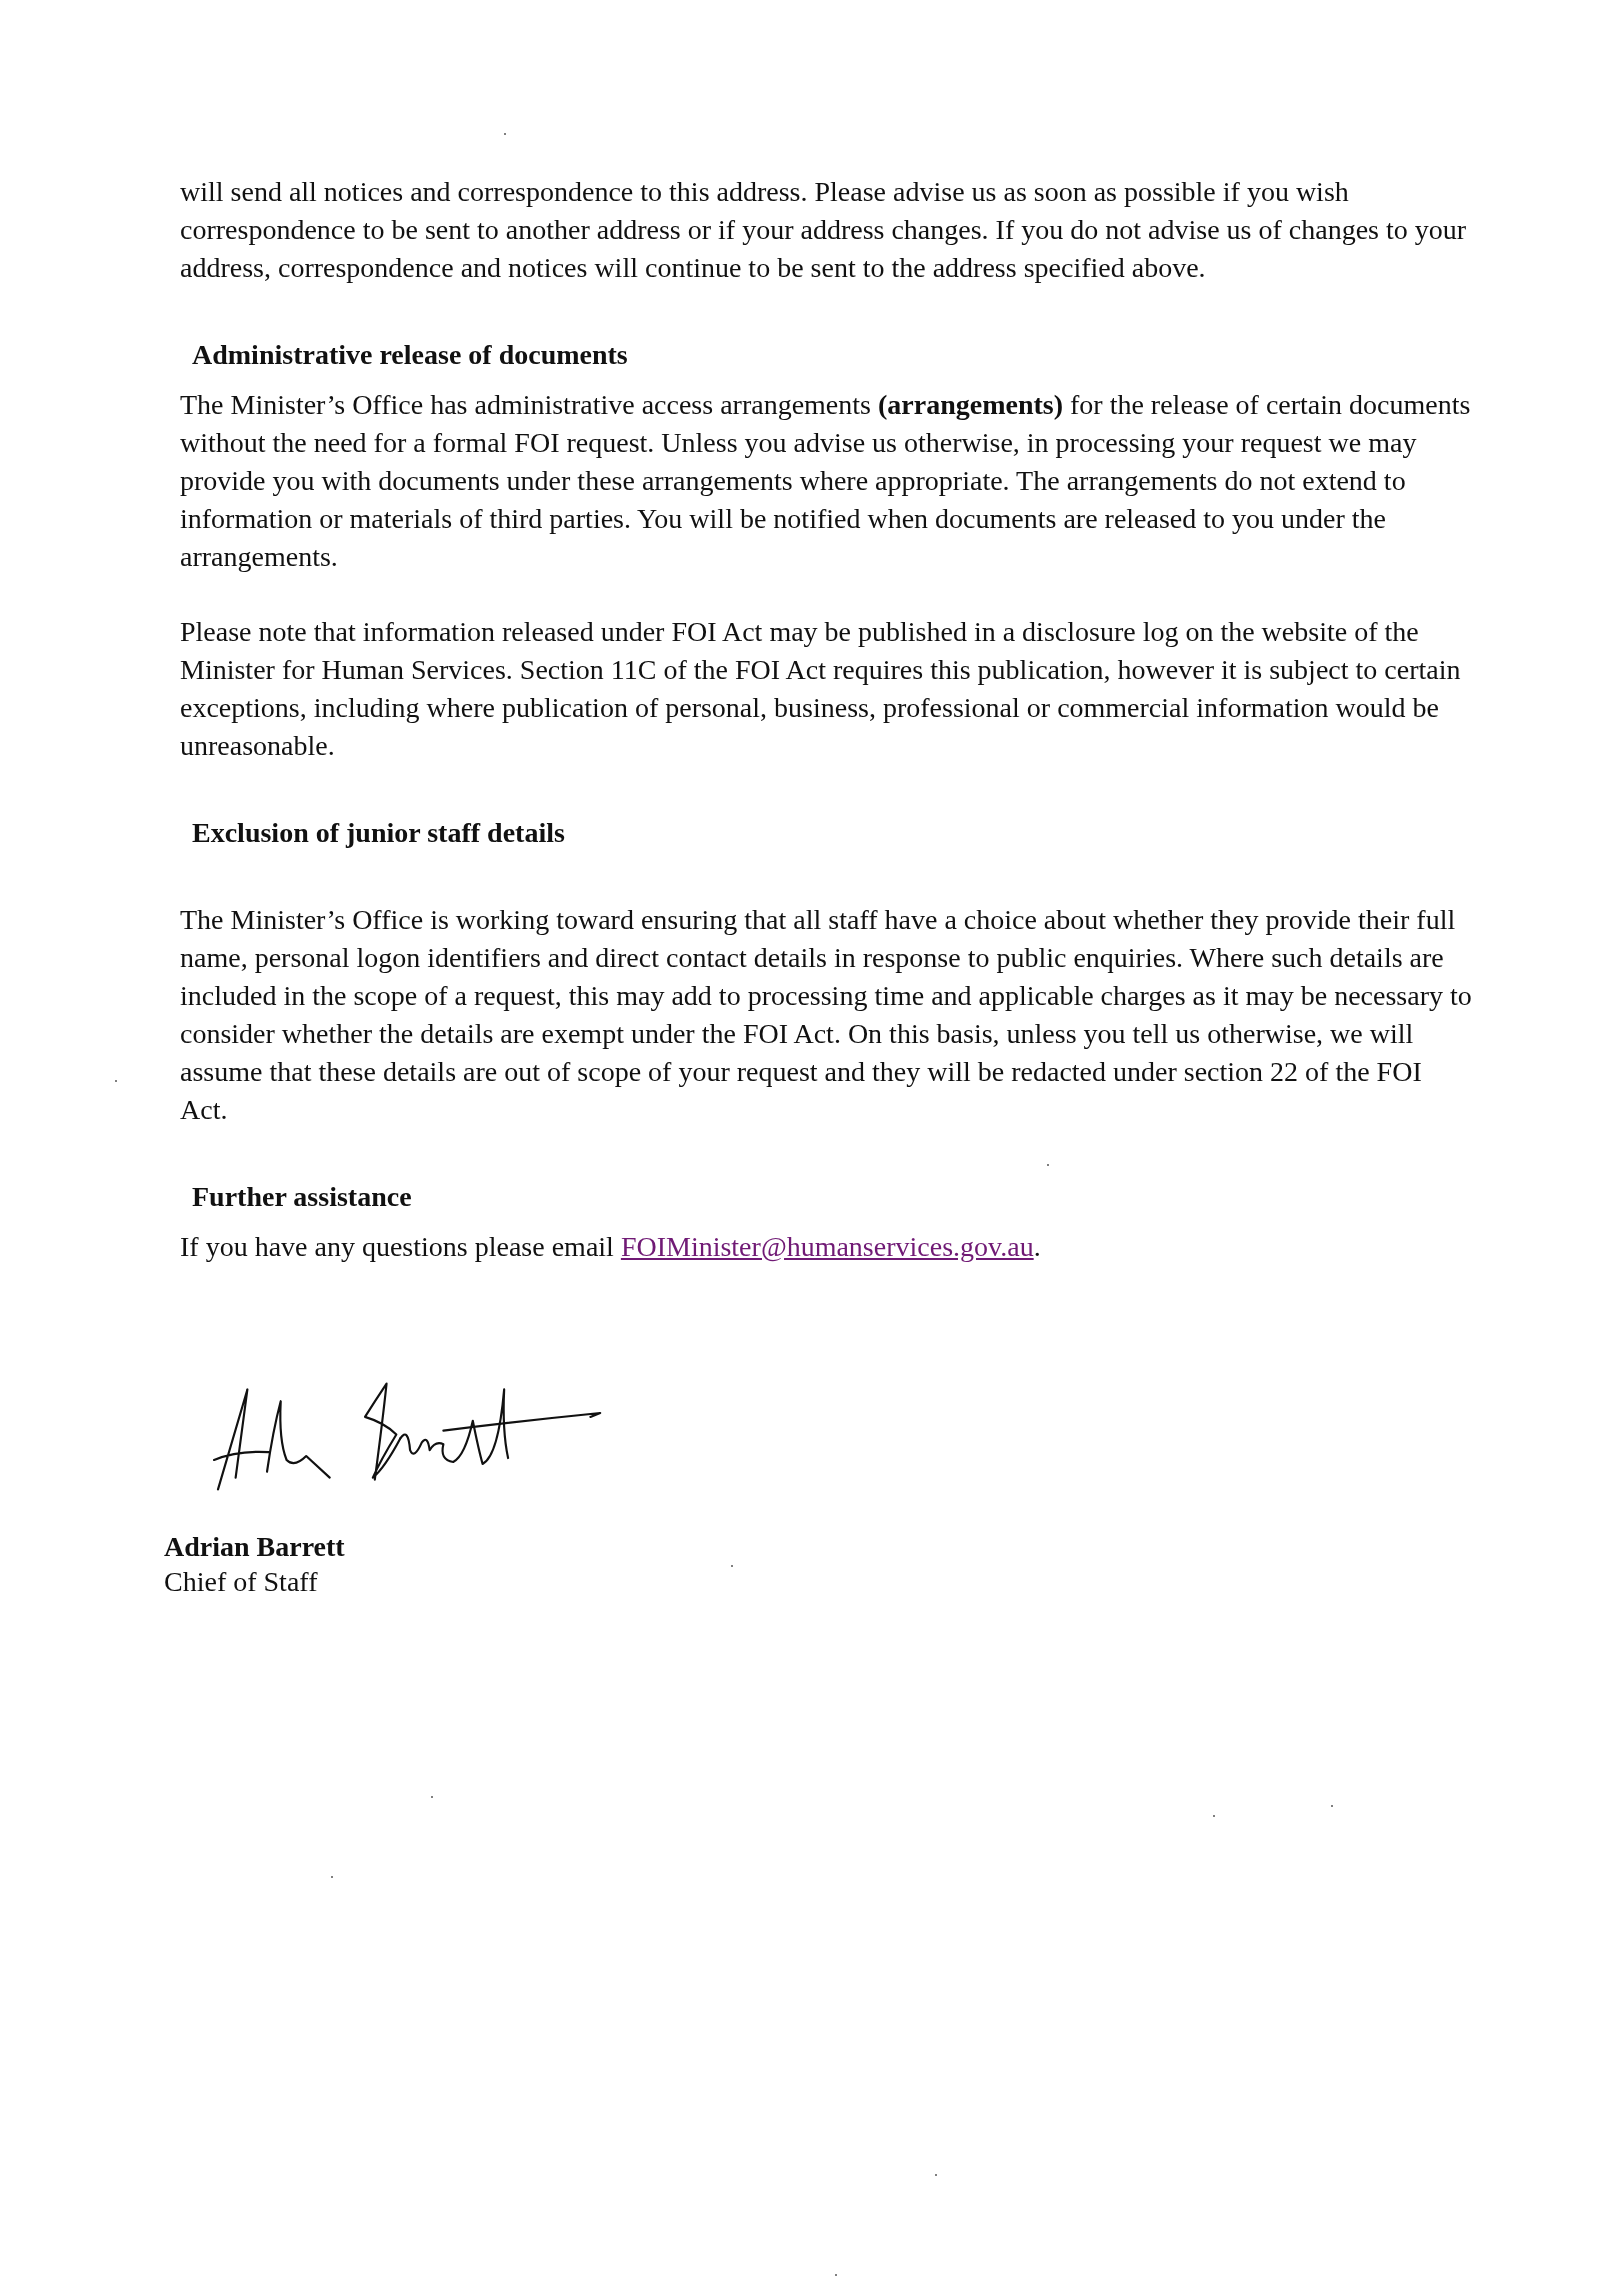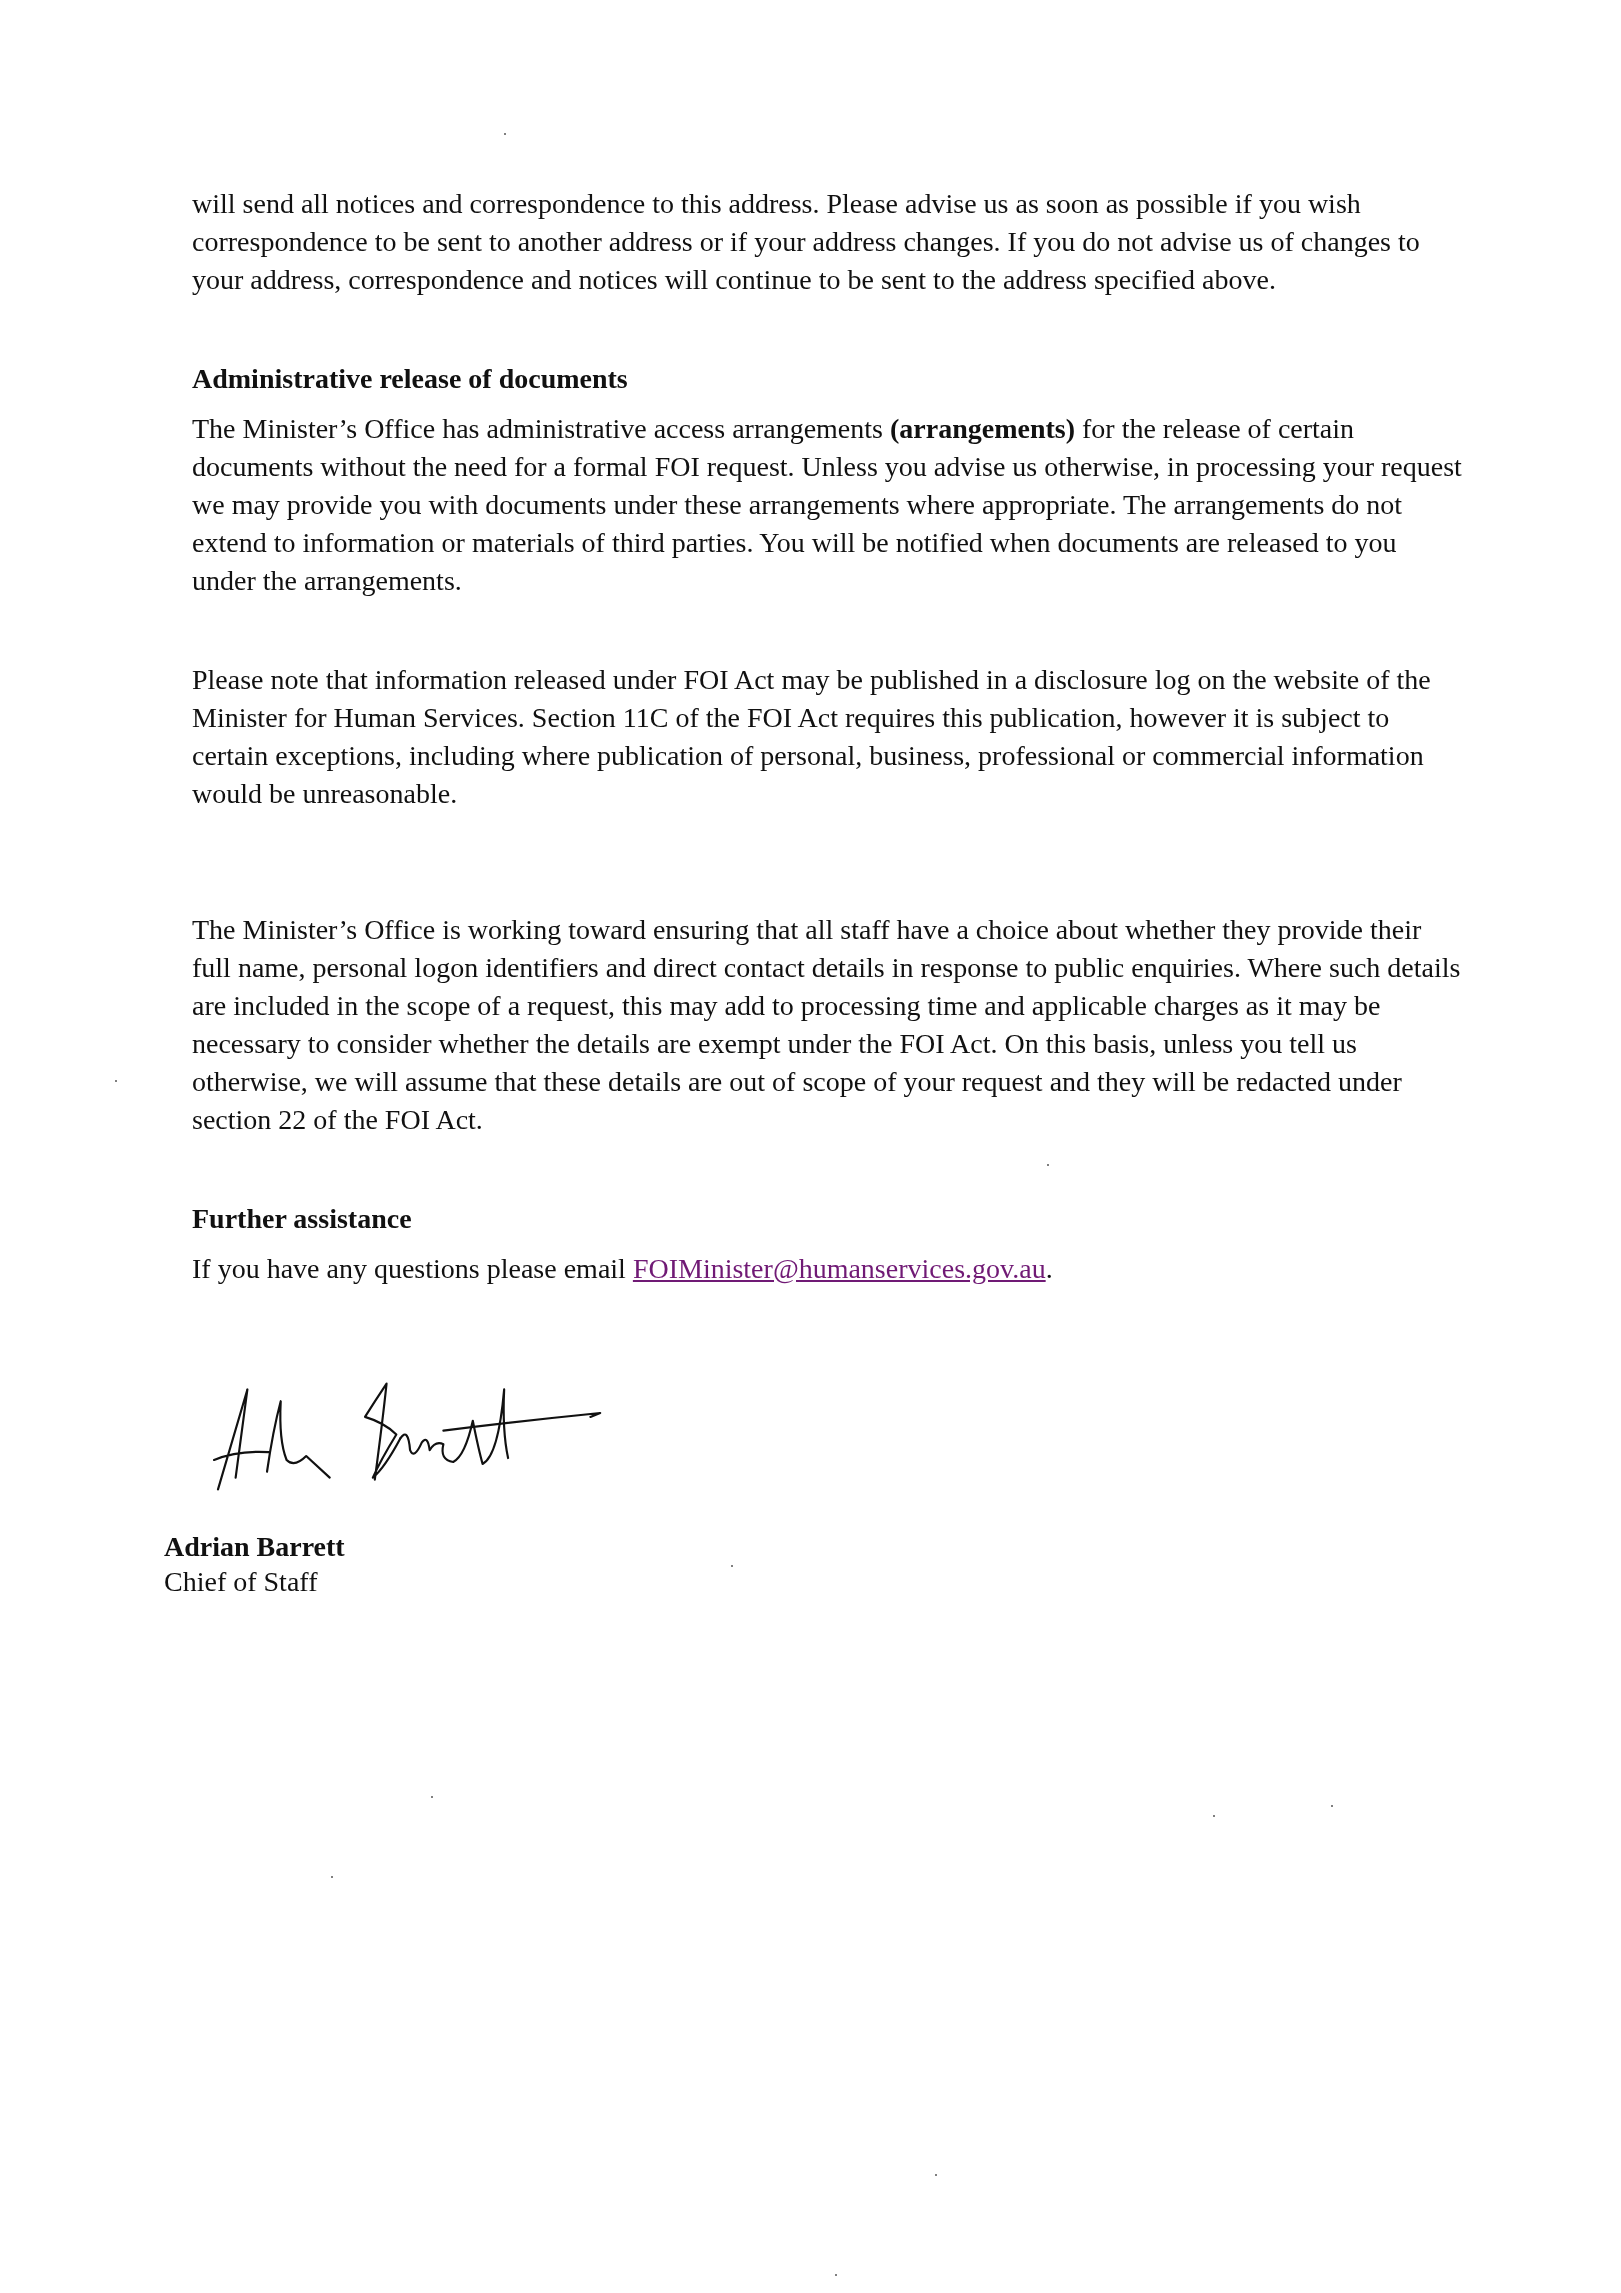--- a/index.html
+++ b/index.html
@@ -2,21 +2,21 @@
 <html><head>
 <meta charset="utf-8">
 <style>
   html, body { margin: 0; padding: 0; background: #ffffff; }
   body { width: 1621px; height: 2294px; position: relative; overflow: hidden; }
   .page {
     position: absolute; left: 180px; top: 173px; width: 1294px;
     font-family: "Liberation Serif", "DejaVu Serif", serif;
     font-size: 28px; line-height: 38px; color: #111111;
   }
-  p { margin: 12px; }
+  p { margin: 0; }
   .h { font-weight: bold; margin: 12px; }
   .gap-lg { height: 37px; }
   .gap-md { height: 37px; }
   .email { text-decoration: underline; color: #701a75; }
   .sig { position: absolute; left: 208px; top: 1362px; width: 412px; height: 147px; }
   .sig svg { width: 100%; height: 100%; }
   .signer { position: absolute; left: 164px; top: 1529px;
     font-family: "Liberation Serif", "DejaVu Serif", serif; font-size: 28px; line-height: 35px; color:#111; }
   .dot { position: absolute; width: 2px; height: 2px; background: #555; border-radius: 1px; }
 </style>
@@ -30,20 +30,21 @@
 
   <p class="h">Administrative release of documents</p>
   <p><span>The Minister’s Office has administrative access arrangements </span><b>(arrangements)</b><span> for the release of certain documents without the need for a formal FOI request. Unless you advise us otherwise, in processing your request we may provide you with documents under these arrangements where appropriate. The arrangements do not extend to information or materials of third parties. You will be notified when documents are released to you under the arrangements.</span></p>
 
   <div class="gap-md"></div>
 
   <p>Please note that information released under FOI Act may be published in a disclosure log on the website of the Minister for Human Services. Section 11C of the FOI Act requires this publication, however it is subject to certain exceptions, including where publication of personal, business, professional or commercial information would be unreasonable.</p>
 
   <div class="gap-md"></div>
 
+  <p class="h">Exclusion of junior staff details</p>
 
   <div class="gap-md"></div>
 
   <p>The Minister’s Office is working toward ensuring that all staff have a choice about whether they provide their full name, personal logon identifiers and direct contact details in response to public enquiries. Where such details are included in the scope of a request, this may add to processing time and applicable charges as it may be necessary to consider whether the details are exempt under the FOI Act. On this basis, unless you tell us otherwise, we will assume that these details are out of scope of your request and they will be redacted under section 22 of the FOI Act.</p>
 
   <div class="gap-md"></div>
 
   <p class="h">Further assistance</p>
   <p><span>If you have any questions please email </span><a class="email">FOIMinister@humanservices.gov.au</a><span>.</span></p>
 

